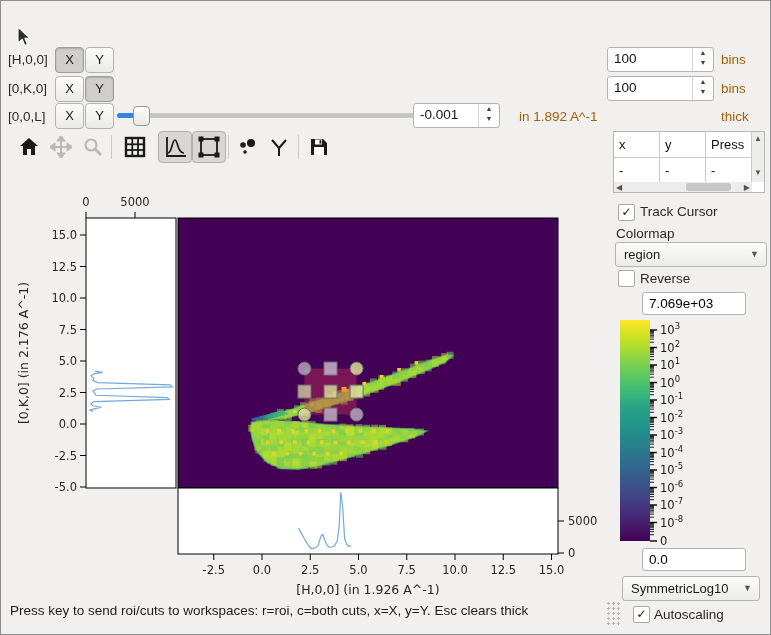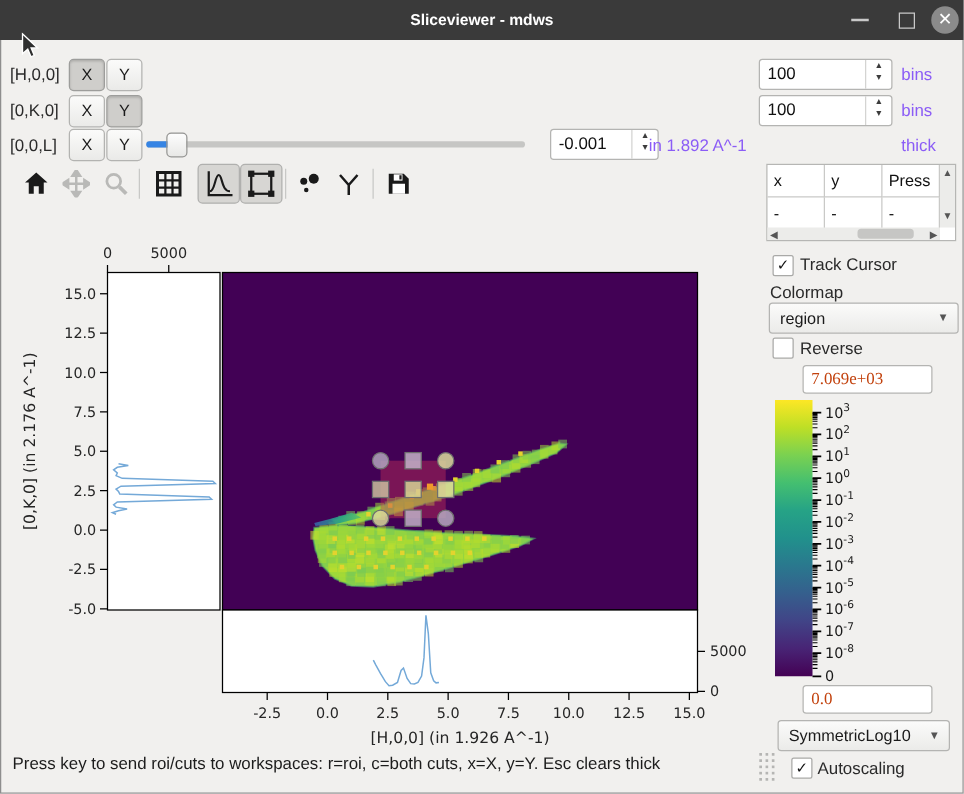--- a/index.html
+++ b/index.html
@@ -15,53 +15,47 @@
   .lbl{position:absolute;font-size:13.5px;color:#2a2a2a;}
   .xybtn{position:absolute;width:27px;height:24px;border:1px solid #b3b3b1;border-radius:4px;
          background:linear-gradient(#fbfbfa,#eaeae8);font-size:13px;color:#1a1a1a;
          text-align:center;line-height:24px;}
   .xybtn.on{background:#cfcecb;border-color:#9d9d9b;box-shadow:inset 0 1px 2px rgba(0,0,0,.18);}
   .spin{position:absolute;height:23px;background:#fff;border:1px solid #b4b4b2;border-radius:3px;}
   .spin input{position:absolute;left:6px;top:0;border:none;outline:none;height:21px;width:calc(100% - 30px);
               font-size:13.5px;color:#111;background:transparent;font-family:inherit;padding:0;}
   .spin .arrows{position:absolute;right:0;top:0;width:20px;height:100%;border-left:1px solid #d4d4d2;
                 font-size:7px;color:#3c3c3c;text-align:center;line-height:10px;}
-  .suffix{position:absolute;font-size:13.5px;color:#8b5cf6;}
+  .suffix{position:absolute;font-size:13.5px;color:#a16207;}
   .sep{position:absolute;width:1px;height:24px;background:#c8c8c6;}
   .tbtn{position:absolute;width:32px;height:30px;background:#d7d6d3;border:1px solid #b0b0ae;border-radius:4px;}
   .check{position:absolute;width:15px;height:15px;background:#fff;border:1px solid #a9a9a7;border-radius:2px;
          text-align:center;line-height:14px;font-size:12px;color:#111;}
   .combo{position:absolute;height:23px;background:linear-gradient(#fbfbfa,#ebebe9);border:1px solid #b4b4b2;
          border-radius:3px;font-size:13px;color:#1a1a1a;}
   .combo .txt{position:absolute;left:8px;top:0;line-height:23px;}
   .combo .arr{position:absolute;right:7px;top:0;line-height:23px;font-size:9px;color:#555;}
   .inputbox{position:absolute;height:21px;background:#fff;border:1px solid #b4b4b2;border-radius:3px;}
   .inputbox input{border:none;outline:none;width:calc(100% - 12px);margin:1px 6px;font-size:13.5px;
-                  color:#c2410c;background:transparent;font-family:Liberation Serif, serif;padding:0;height:18px;}
+                  color:#000000;background:transparent;font-family:Liberation Sans, sans-serif;padding:0;height:18px;}
   .tablewrap{position:absolute;left:613px;top:131px;width:152px;height:62px;background:#fff;border:1px solid #b6b6b4;box-sizing:border-box;}
   .tcell{position:absolute;height:26px;border-right:1px solid #c9c9c7;border-bottom:1px solid #c9c9c7;
          font-size:13px;color:#111;padding:0 0 0 5px;line-height:26px;overflow:hidden;white-space:nowrap;box-sizing:border-box;}
   .sbar{position:absolute;background:#ececea;}
   .sarr{position:absolute;font-size:8px;color:#555;text-align:center;}
   .grip{position:absolute;width:16px;height:26px;
         background-image:radial-gradient(#b5b5b3 1px,transparent 1.3px);background-size:5px 5px;}
   .status{position:absolute;left:10px;top:603px;font-size:13.5px;color:#1c1c1c;}
   svg text{font-family:"DejaVu Sans","Liberation Sans",sans-serif;}
 </style>
 </head>
 <body>
 
 <div class="window">
 
-  <div class="titlebar">
-    <div class="title">Sliceviewer - mdws</div>
-    <div class="tb-min"></div>
-    <div class="tb-max"></div>
-    <div class="tb-close">✕</div>
-  </div>
 
   <svg style="position:absolute;left:17px;top:26px" width="16" height="22">
     <polygon points="1,1 1,17 5.2,13.3 7.8,19.5 10.4,18.3 7.9,12.3 13,12.3" fill="#2f2f2f" stroke="#ffffff" stroke-width="1.1"></polygon>
   </svg>
 
   <div class="lbl" style="left:8px;top:52px">[H,0,0]</div>
   <div class="xybtn on" style="left:55px;top:47px">X</div>
   <div class="xybtn" style="left:85px;top:47px">Y</div>
   <div class="spin" style="left:607px;top:47px;width:105px">
     <input value="100" style="">
@@ -81,21 +75,21 @@
   <div class="lbl" style="left:8px;top:109px">[0,0,L]</div>
   <div class="xybtn" style="left:55px;top:103px">X</div>
   <div class="xybtn" style="left:85px;top:103px">Y</div>
 
   <div style="position:absolute;left:117px;top:103px;width:303px;height:24px">
     <div style="position:absolute;left:0;top:10px;width:303px;height:5px;background:#c6c6c4;border-radius:3px"></div>
     <div style="position:absolute;left:0;top:10px;width:22px;height:5px;background:#3584e4;border-radius:3px"></div>
     <div style="position:absolute;left:16px;top:3px;width:15px;height:18px;background:linear-gradient(#fdfdfd,#e8e8e6);border:1px solid #959593;border-radius:4px"></div>
   </div>
 
-  <div class="spin" style="left:440px;top:103px;width:85px">
+  <div class="spin" style="left:413px;top:103px;width:85px">
     <input value="-0.001" style="">
     <div class="arrows">▲<br>▼</div>
   </div>
   <div class="suffix" style="left:519px;top:109px">in 1.892 A^-1</div>
   <div class="suffix" style="left:721px;top:109px">thick</div>
 
   <svg style="position:absolute;left:18px;top:137px" width="22" height="20">
     <path d="M11 1 L20 9 H17 V18 H13 V12 H9 V18 H5 V9 H2 Z" fill="#1a1a1a"></path>
   </svg>
   <svg style="position:absolute;left:50px;top:136px" width="22" height="22">

